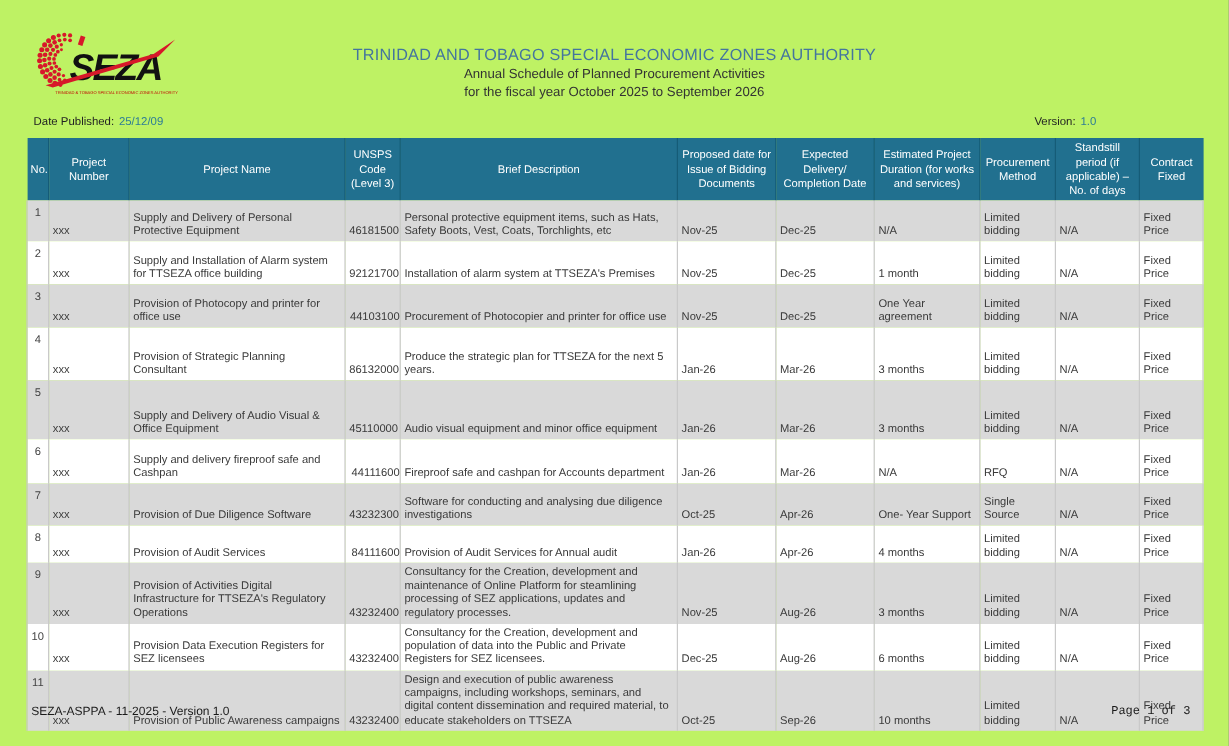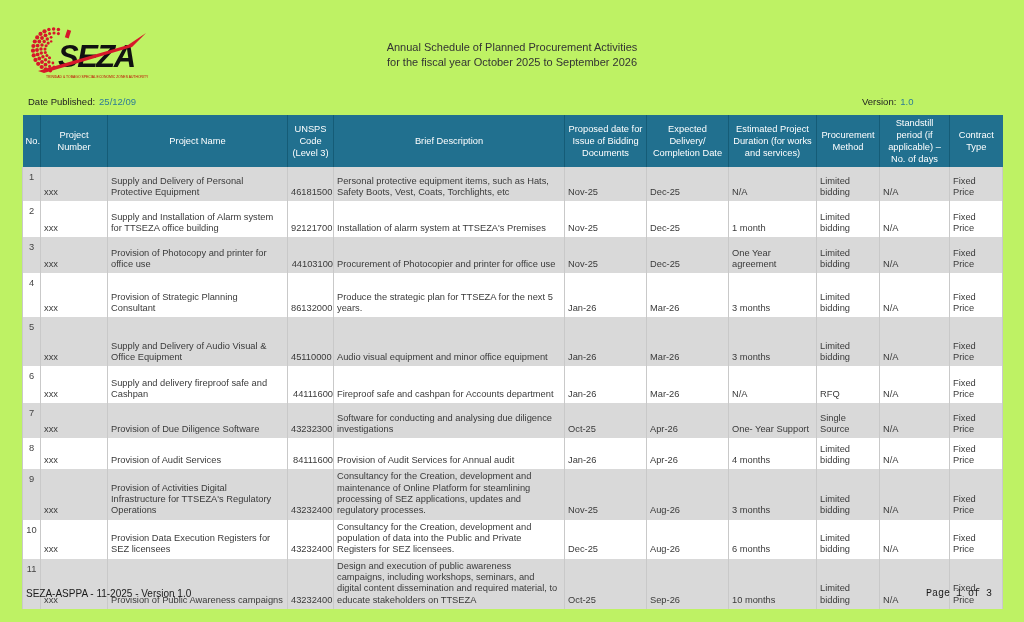--- a/index.html
+++ b/index.html
@@ -123,20 +123,21 @@
           <circle cx="30.4" cy="5.5" r="1.75"></circle>
         </g>
       <rect x="38" y="6" width="4" height="8" fill="#d7182a" transform="rotate(18 40 10)"></rect>
       <text x="30" y="43" font-family="Liberation Sans, sans-serif" font-size="31" font-weight="bold" font-style="italic" letter-spacing="-1.5" fill="#111111">SEZA</text>
       <path d="M10 47 L100 21 L118 9 L104 23 L16 49 Z" fill="#d7182a"></path>
       <text x="18" y="54" font-family="Liberation Sans, sans-serif" font-size="3.4" fill="#c00000">TRINIDAD &amp; TOBAGO SPECIAL ECONOMIC ZONES AUTHORITY</text>
     </svg>
   </div>
 
   <div class="title-block">
+    <div class="doc-title">TRINIDAD AND TOBAGO SPECIAL ECONOMIC ZONES AUTHORITY</div>
     <div class="doc-subtitle">Annual Schedule of Planned Procurement Activities</div>
     <div class="doc-subtitle">for the fiscal year October 2025 to September 2026</div>
   </div>
 
   <div class="meta-row">
     <div class="date-published">
       <span>Date Published:</span><span class="teal-val">25/12/09</span>
     </div>
     <div class="version">
       <span>Version:</span><span class="teal-val">1.0</span>
@@ -162,21 +163,21 @@
           <th>No.</th>
           <th>Project Number</th>
           <th>Project Name</th>
           <th>UNSPS Code (Level 3)</th>
           <th>Brief Description</th>
           <th>Proposed date for Issue of Bidding Documents</th>
           <th>Expected Delivery/ Completion Date</th>
           <th>Estimated Project Duration (for works and services)</th>
           <th>Procurement Method</th>
           <th>Standstill period (if applicable) – No. of days</th>
-          <th>Contract Type</th>
+          <th>Contract Fixed</th>
         </tr>
       </thead>
     <tbody id="proc-tbody">
         <tr>
           <td class="c-no">1</td>
           <td>xxx</td>
           <td>Supply and Delivery of Personal Protective Equipment</td>
           <td class="c-code">46181500</td>
           <td>Personal protective equipment items, such as Hats, Safety Boots, Vest, Coats, Torchlights, etc</td>
           <td>Nov-25</td>

